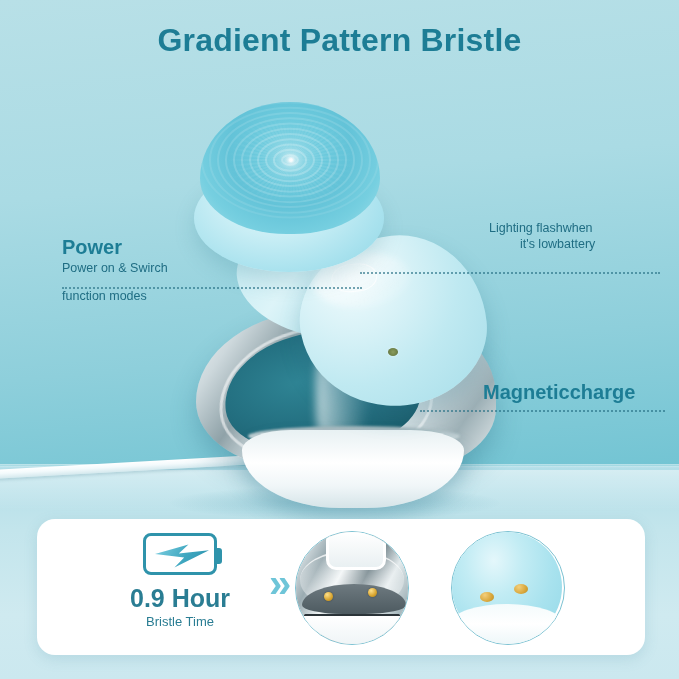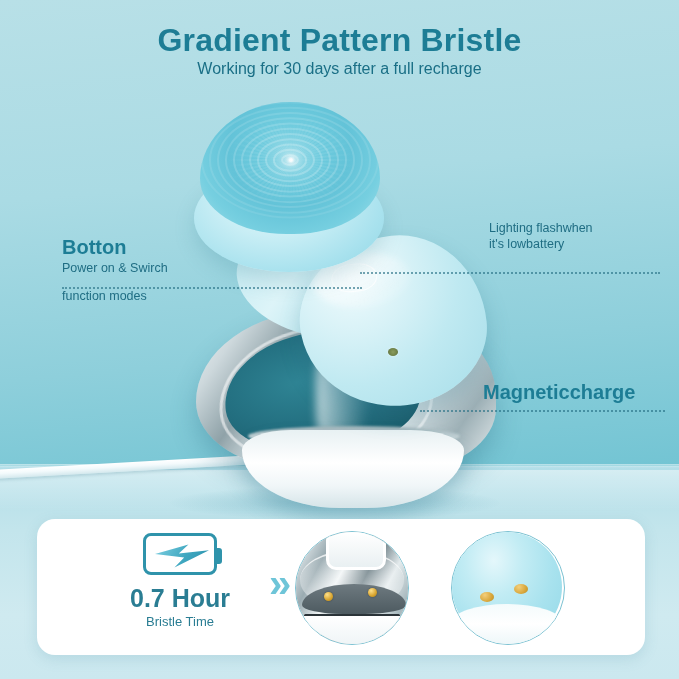--- a/index.html
+++ b/index.html
@@ -292,21 +292,20 @@
 <body>
 
 <div class="stage">
 
   <div class="bg-wall"></div>
   <div class="bg-floor"></div>
   <div class="horizon"></div>
   <div class="floor-sheen"></div>
 
   <div class="title">Gradient Pattern Bristle</div>
-  <div class="subtitle">Working for 30 days after a full recharge</div>
 
   <div class="cable"></div>
 
   <div class="dock-floor-shadow"></div>
 
   <div class="dock">
     <div class="dock-shell"></div>
     <div class="dock-cavity"></div>
     <div class="dock-cavity-rim"></div>
     <div class="dock-chrome-streak"></div>
@@ -407,41 +406,41 @@
           <i style="transform: rotate(354.375deg) scaleY(0.59); opacity: 0.5;"></i>
         </div>
     </div>
   </div>
 
   <div class="leader" style="left:62px;top:287px;width:300px;"></div>
   <div class="leader" style="left:360px;top:272px;width:300px;"></div>
   <div class="leader" style="left:420px;top:410px;width:245px;"></div>
 
   <div class="callout left" style="left:62px;top:236px;">
-    <div class="c-title">Botton</div>
+    <div class="c-title">Power</div>
     <div class="c-desc">Power on &amp; Swirch</div>
     <div class="c-desc" style="margin-top:12px;">function modes</div>
   </div>
 
   <div class="callout right" style="left:489px;top:219px;">
     <div class="c-desc">Lighting flashwhen</div>
-    <div class="c-desc" style="margin-top:0;">it's lowbattery</div>
+    <div class="c-desc" style="margin-top:0;margin-left:31px;">it's lowbattery</div>
   </div>
 
   <div class="callout right" style="left:483px;top:381px;">
     <div class="c-title">Magneticcharge</div>
   </div>
 
   <div class="panel">
 
     <div class="charge-block">
       <div class="batt">
         <div class="bolt"></div>
       </div>
-      <div class="charge-hours">0.7 Hour</div>
+      <div class="charge-hours">0.9 Hour</div>
       <div class="charge-sub">Bristle Time</div>
     </div>
 
     <div class="chevrons">»</div>
 
     <div class="photo one">
       <div class="p1-body"></div>
       <div class="p1-arc"></div>
       <div class="p1-top"></div>
       <div class="p1-dark"></div>

